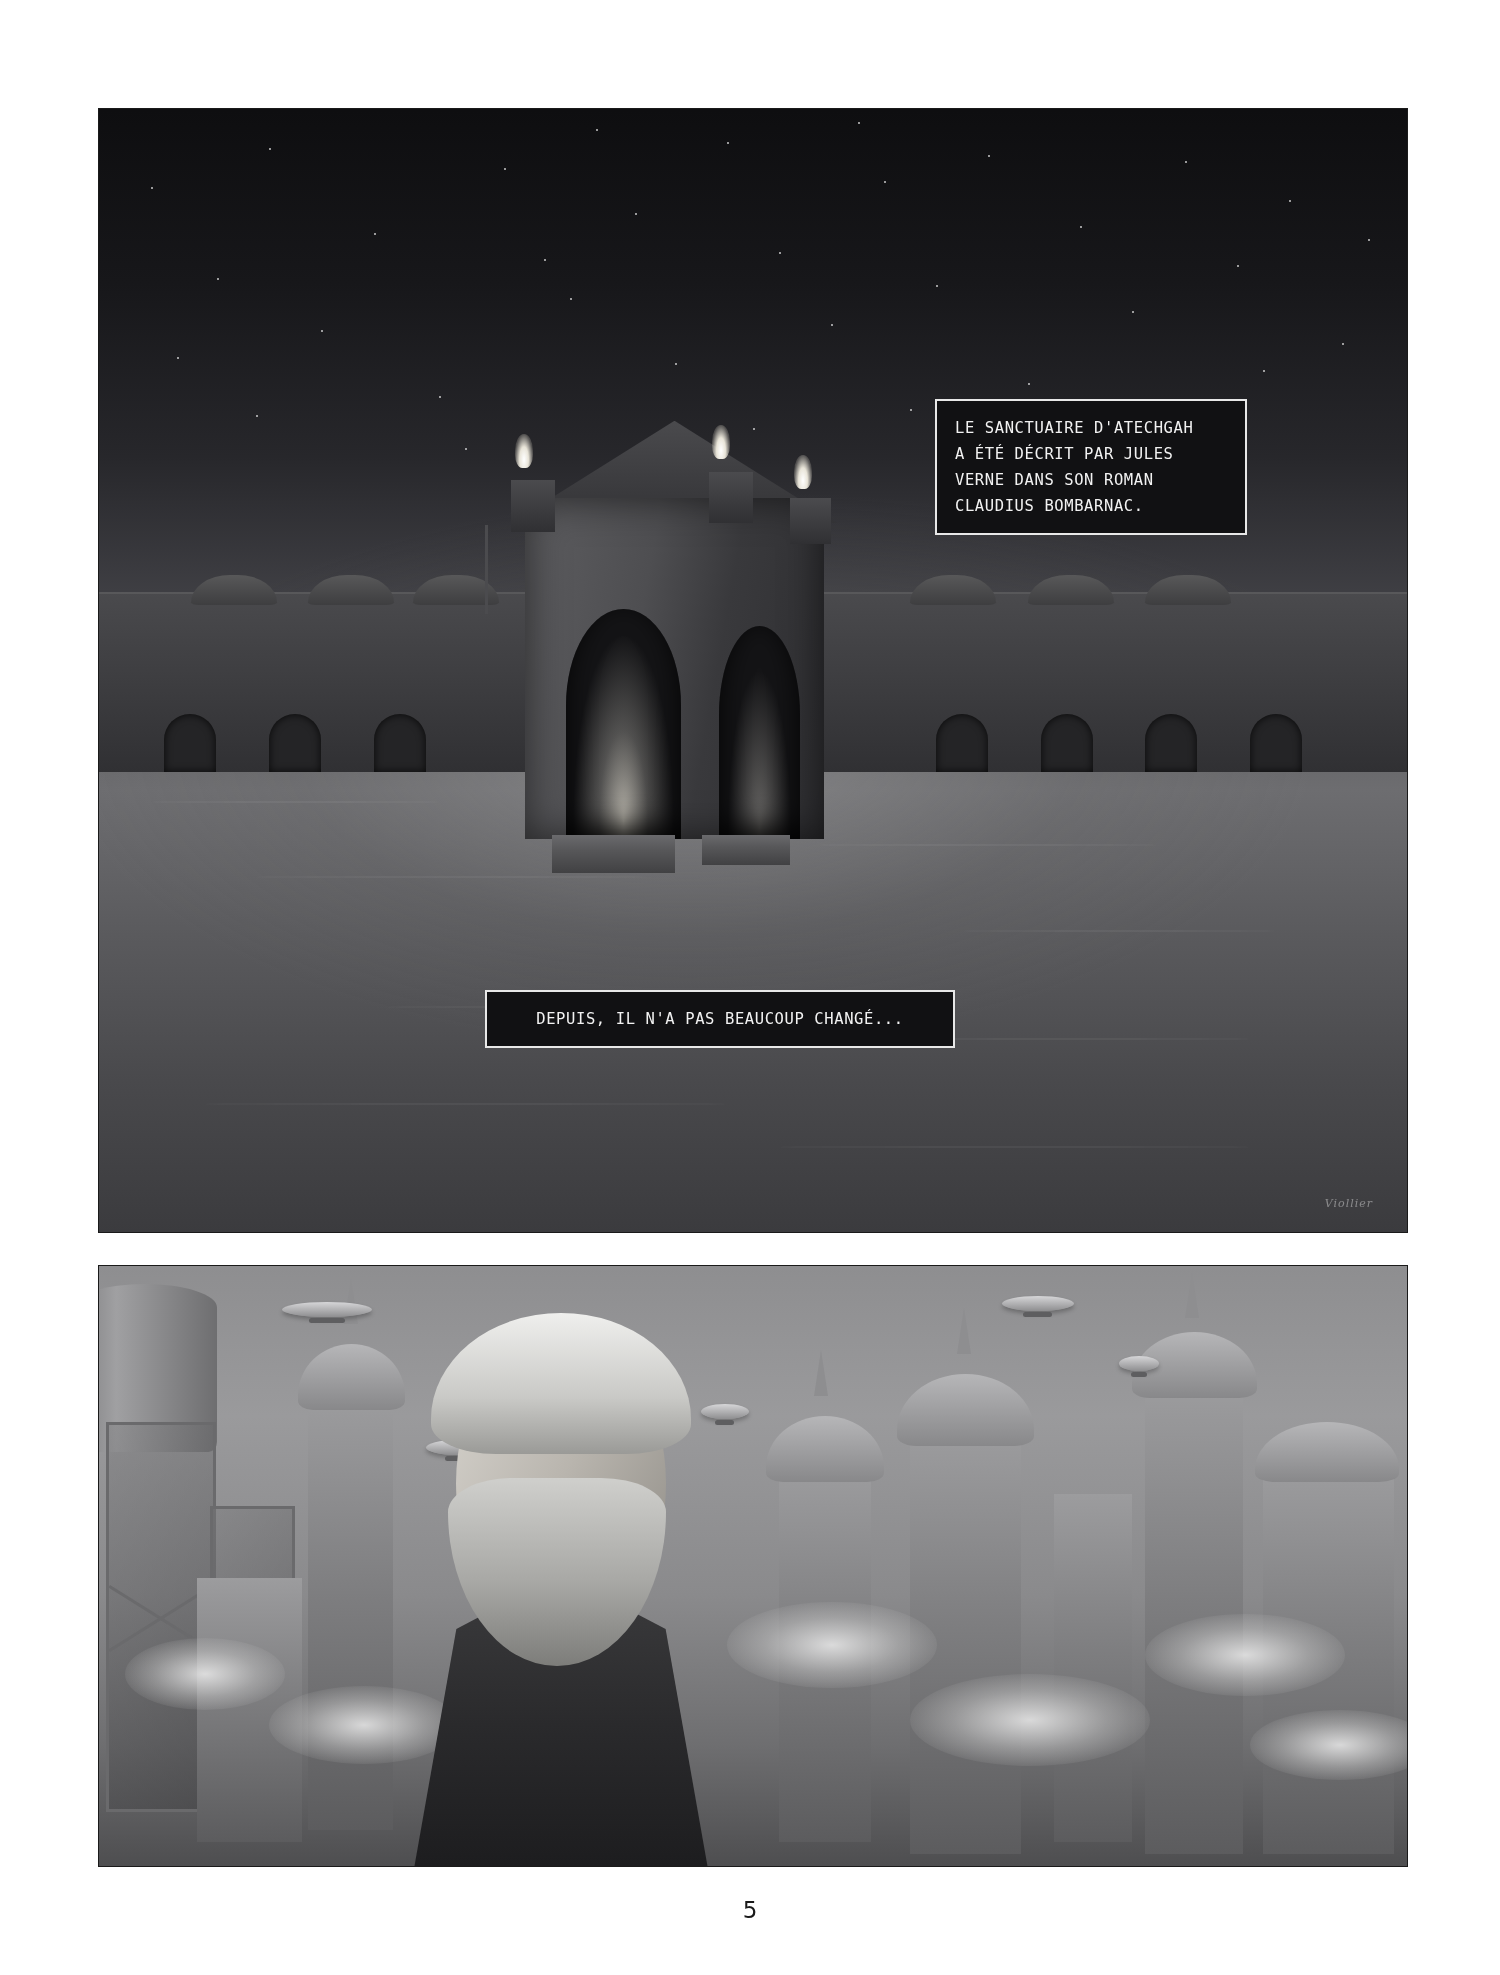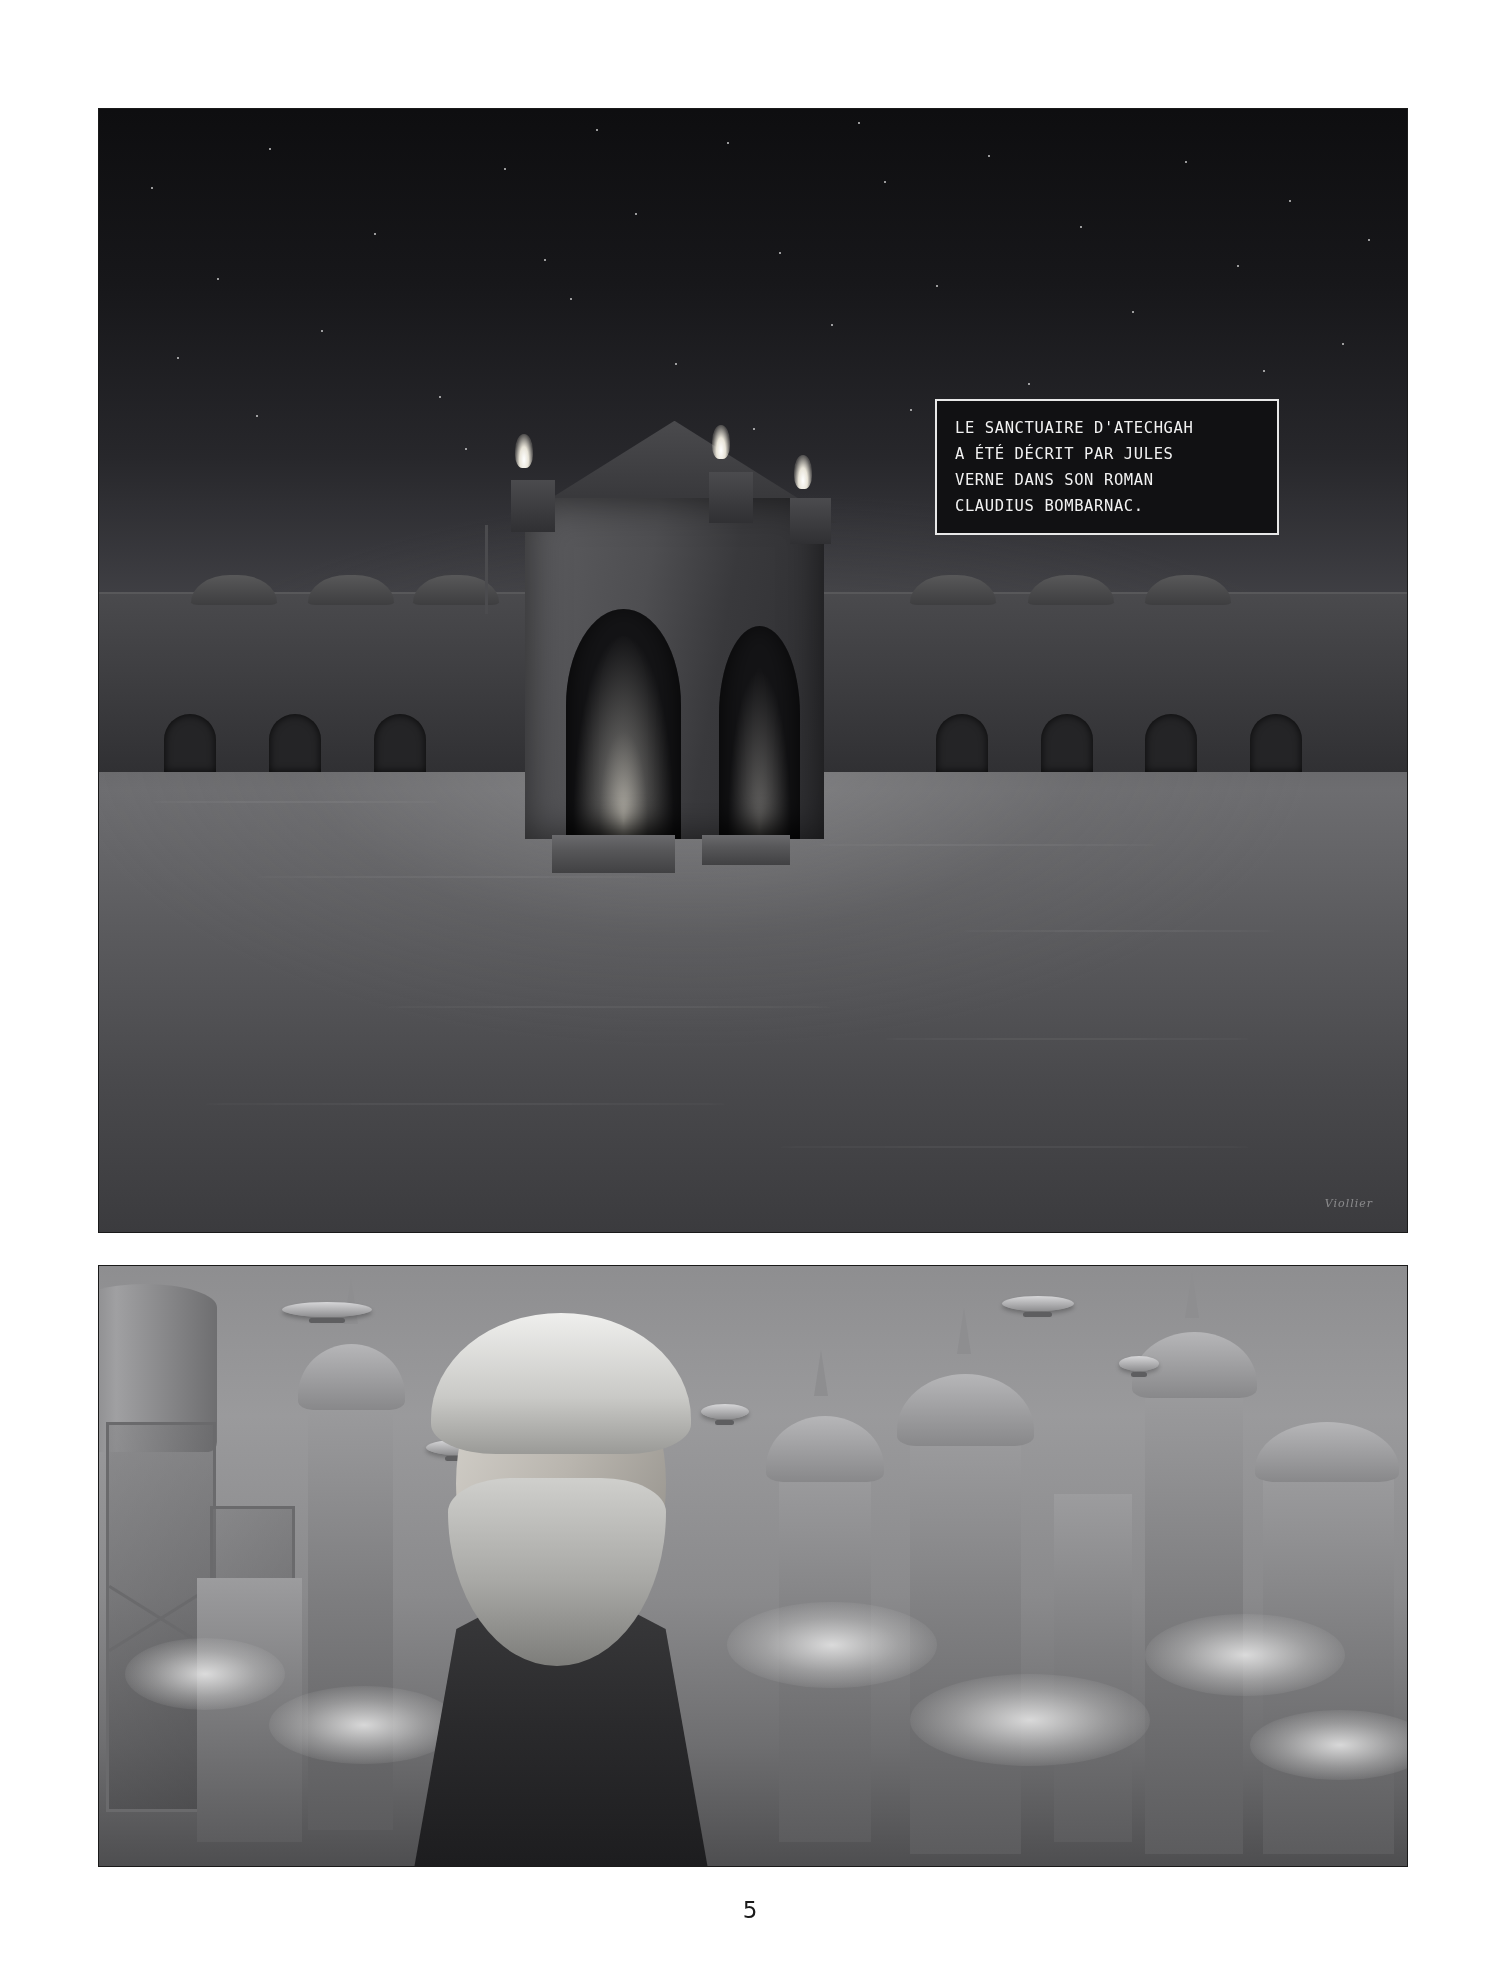--- a/index.html
+++ b/index.html
@@ -296,21 +296,21 @@
     font-size: 15.5px;
     line-height: 1.68;
     letter-spacing: 0.6px;
     padding: 14px 18px;
     box-sizing: border-box;
     white-space: pre-line;
   }
   .caption.center { text-align: center; }
 
   #cap-intro  { left: 118px; top: 72px;   width: 418px; }
-  #cap-verne  { left: 836px; top: 290px;  width: 344px; }
+  #cap-verne  { left: 836px; top: 290px;  width: 312px; }
   #cap-since  { left: 386px; top: 881px;  width: 470px; text-align: center; }
 
   .cap-italic {
     display: block;
   }
 
   
   .page-number {
     position: absolute;
     left: 0;
@@ -414,20 +414,21 @@
       <div class="steps" style="left:58%; bottom:-6%; width:26%; height:7%;"></div>
     </div>
 
     <div class="signature">Viollier</div>
 
 
     <div class="caption" id="cap-verne"><span>LE SANCTUAIRE D'ATECHGAH
 A ÉTÉ DÉCRIT PAR JULES
 VERNE DANS SON ROMAN</span><br><span class="cap-italic">CLAUDIUS BOMBARNAC.</span></div>
 
+    <div class="caption center" id="cap-since">DEPUIS, IL N'A PAS BEAUCOUP CHANGÉ...</div>
   </div>
 
   <div class="panel2">
     <div class="p2-sky"></div>
 
     <div class="tank" style="left:-2%; top:3%; width:11%; height:28%;"></div>
     <div class="derrick" style="left:0.5%; top:26%; width:8%; height:64%;">
       <div class="x1"></div>
         <div class="x2"></div>
     </div>

